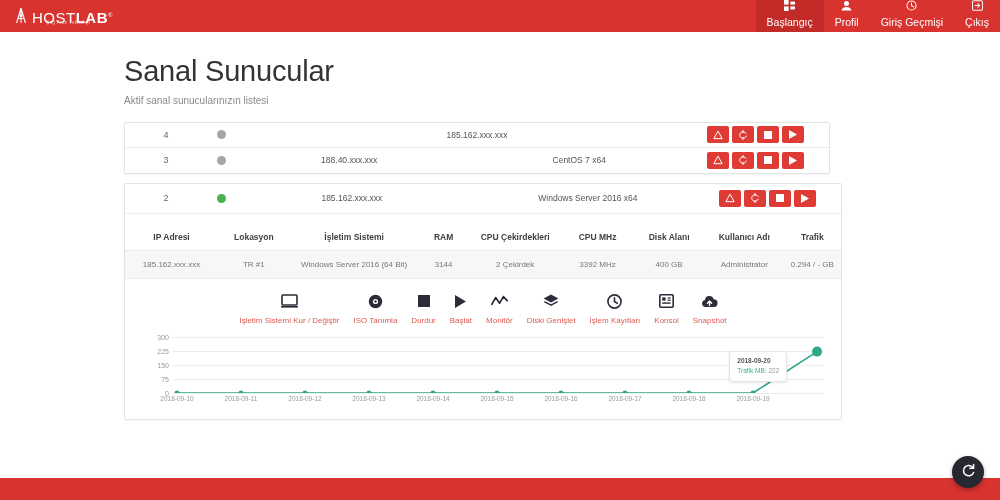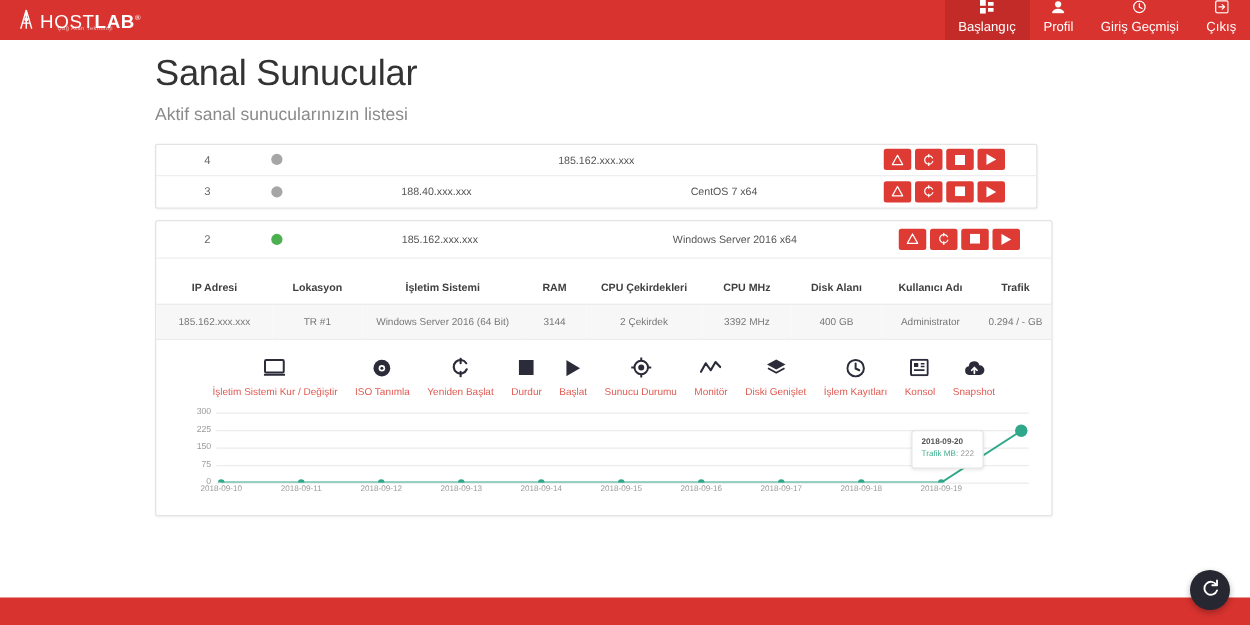--- a/index.html
+++ b/index.html
@@ -52,30 +52,30 @@
     color: #ffffff;
     font-size: 10.5px;
     cursor: pointer;
     white-space: nowrap;
     flex-direction: column;
   }
   .nav-item.active { background: #c22b28; }
   .nav-item svg { display: block; }
 
   
-  .page { padding: 12px 0 0 124px; }
+  .page { padding: 24px 0 0 124px; }
   .page-title {
     font-size: 29px;
     font-weight: 300;
     color: #333333;
     letter-spacing: -.2px;
     line-height: 1.1;
   }
   .page-sub {
-    font-size: 14px;
+    font-size: 10px;
     color: #8a8a8a;
     margin-top: 7px;
   }
 
   
   .panel {
     border: 1px solid #e3e3e3;
     background: #fff;
     border-radius: 2px;
     box-shadow: 0 1px 2px rgba(0,0,0,.04);
@@ -413,58 +413,39 @@
         <span class="act-ico">
             <svg width="15" height="15" viewBox="0 0 15 15">
               <circle cx="7.5" cy="7.5" r="6.7" fill="#2b2b3a"></circle>
               <circle cx="7.5" cy="7.5" r="2.6" fill="#fff"></circle>
               <circle cx="7.5" cy="7.5" r="1.2" fill="#2b2b3a"></circle>
             </svg>
           </span>
         <span class="act-lbl">ISO Tanımla</span>
       </div>
 
-      <div class="act">
-        <span class="act-ico">
-            <svg width="15" height="16" viewBox="0 0 15 16">
-              <path d="M12 4.6 A5.4 5.4 0 1 0 12.4 9.4" fill="none" stroke="#2b2b3a" stroke-width="1.7" stroke-linecap="round"></path>
-              <path d="M7.5 0.8 V4.6 M7.5 11.4 V15.2" stroke="#2b2b3a" stroke-width="1.7" stroke-linecap="round"></path>
-            </svg>
-          </span>
-        <span class="act-lbl">Yeniden Başlat</span>
-      </div>
 
       <div class="act">
         <span class="act-ico">
             <svg width="12" height="12" viewBox="0 0 12 12">
               <rect width="12" height="12" fill="#2b2b3a"></rect>
             </svg>
           </span>
         <span class="act-lbl">Durdur</span>
       </div>
 
       <div class="act">
         <span class="act-ico">
             <svg width="11" height="13" viewBox="0 0 11 13">
               <path d="M0 0 L11 6.5 L0 13 Z" fill="#2b2b3a"></path>
             </svg>
           </span>
         <span class="act-lbl">Başlat</span>
       </div>
 
-      <div class="act">
-        <span class="act-ico">
-            <svg width="16" height="16" viewBox="0 0 16 16">
-              <circle cx="8" cy="8" r="5.4" fill="none" stroke="#2b2b3a" stroke-width="1.6"></circle>
-              <circle cx="8" cy="8" r="2.4" fill="#2b2b3a"></circle>
-              <path d="M8 0 V2.2 M8 13.8 V16 M0 8 H2.2 M13.8 8 H16" stroke="#2b2b3a" stroke-width="1.6" stroke-linecap="round"></path>
-            </svg>
-          </span>
-        <span class="act-lbl">Sunucu Durumu</span>
-      </div>
 
       <div class="act">
         <span class="act-ico">
             <svg width="17" height="12" viewBox="0 0 17 12">
               <path d="M0.8 9.4 L4.6 2.6 L8.6 8.2 L12.4 1.6 L16.2 5.6" fill="none" stroke="#2b2b3a" stroke-width="1.7" stroke-linecap="round" stroke-linejoin="round"></path>
             </svg>
           </span>
         <span class="act-lbl">Monitör</span>
       </div>
 

